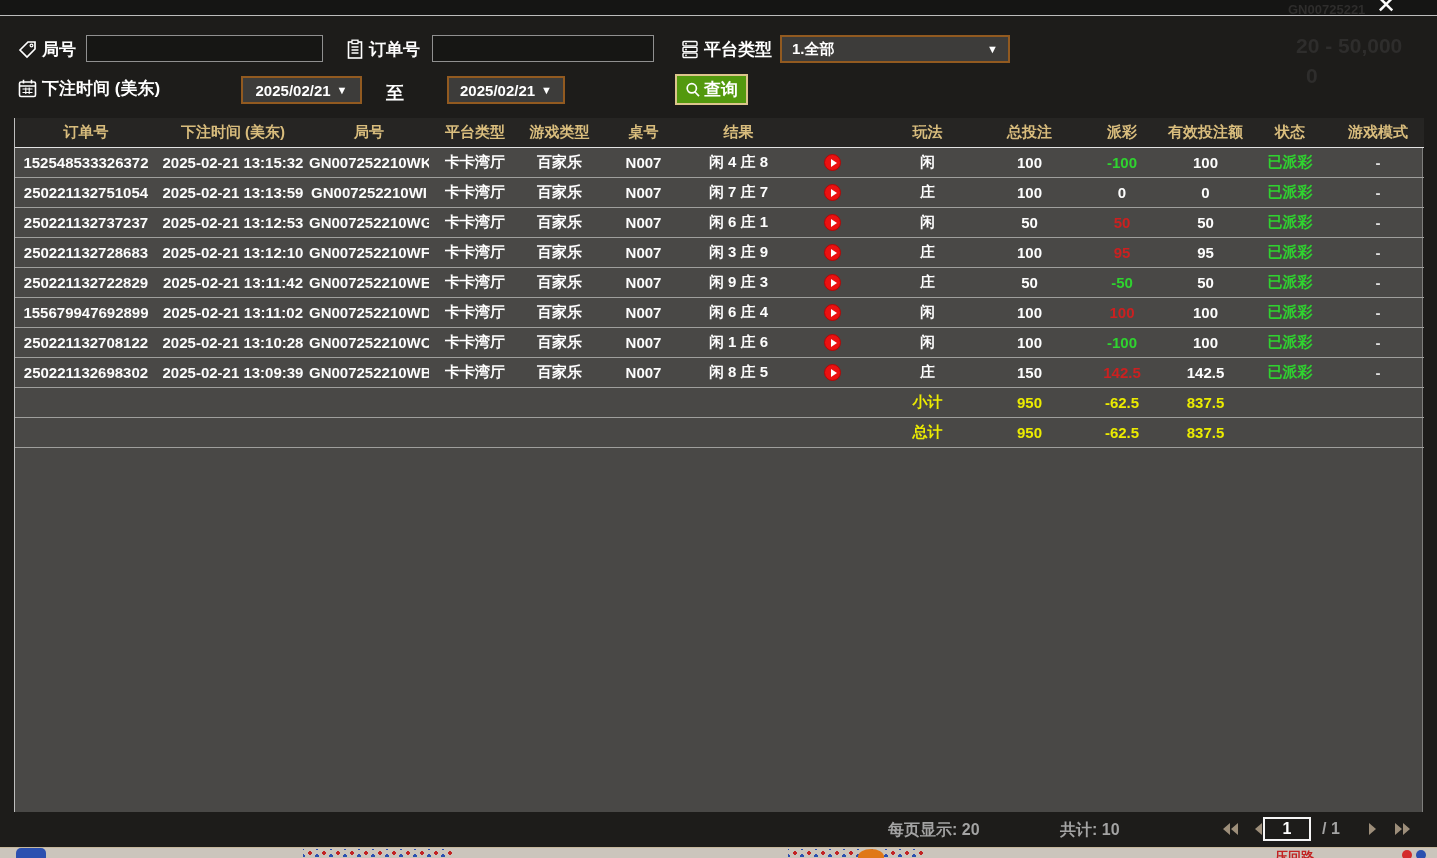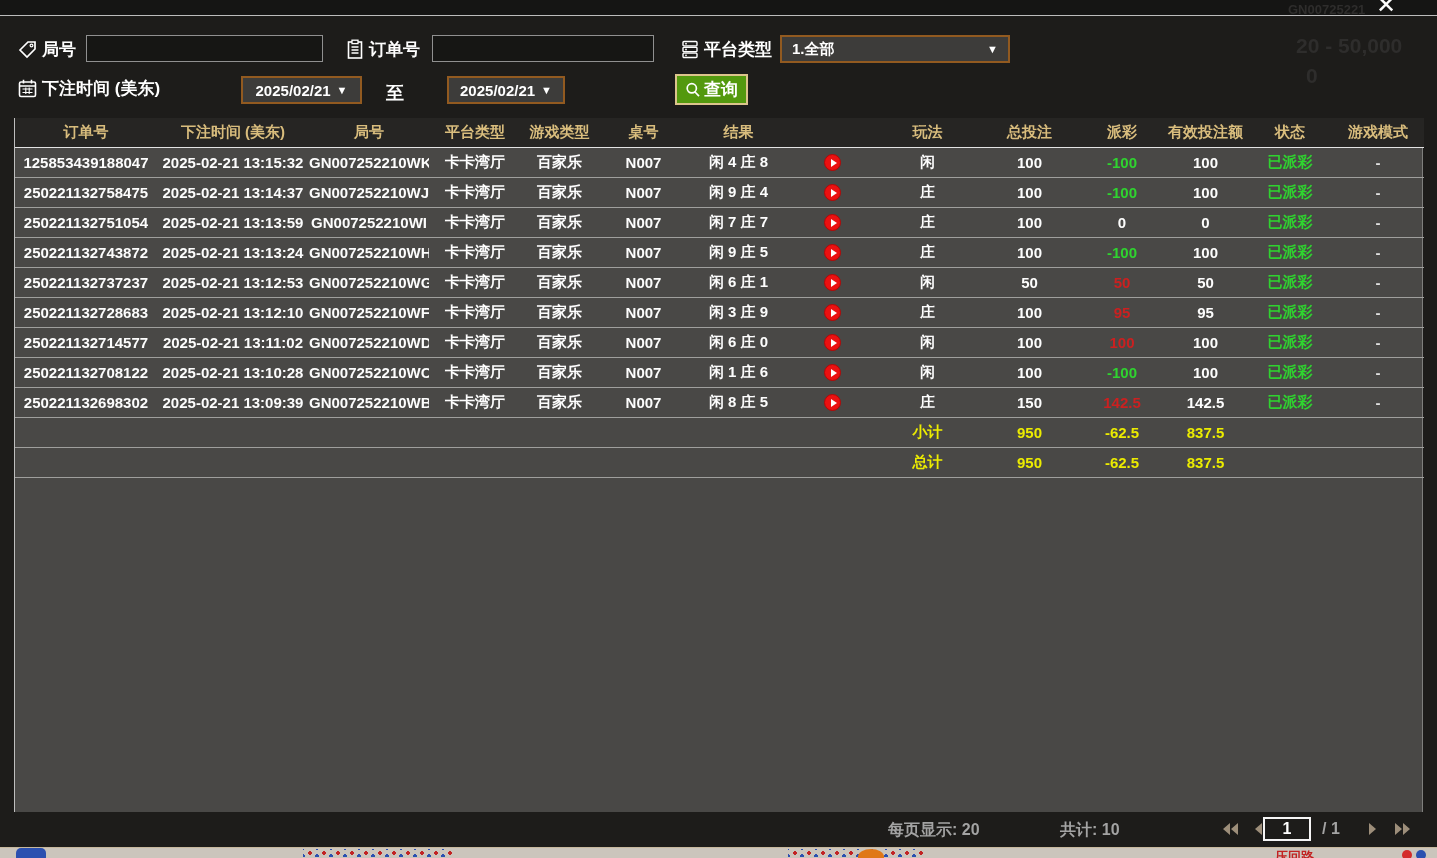--- a/index.html
+++ b/index.html
@@ -239,53 +239,33 @@
             <th>玩法</th>
             <th>总投注</th>
             <th>派彩</th>
             <th>有效投注额</th>
             <th>状态</th>
             <th>游戏模式</th>
           </tr>
         </thead>
         <tbody>
             <tr>
-    <td>125853439188047</td>
+    <td>152548533326372</td>
     <td>2025-02-21 13:15:32</td>
     <td>GN007252210WK</td>
     <td>卡卡湾厅</td>
     <td>百家乐</td>
     <td>N007</td>
     <td>闲 4 庄 8</td>
     <td>
       <span class="replay">
                   <span class="tri"></span>
                 </span>
     </td>
     <td>闲</td>
-    <td>100</td>
-    <td class="green">-100</td>
-    <td>100</td>
-    <td class="status">已派彩</td>
-    <td class="mode">-</td>
-  </tr>
-            <tr>
-    <td>250221132758475</td>
-    <td>2025-02-21 13:14:37</td>
-    <td>GN007252210WJ</td>
-    <td>卡卡湾厅</td>
-    <td>百家乐</td>
-    <td>N007</td>
-    <td>闲 9 庄 4</td>
-    <td>
-      <span class="replay">
-                  <span class="tri"></span>
-                </span>
-    </td>
-    <td>庄</td>
     <td>100</td>
     <td class="green">-100</td>
     <td>100</td>
     <td class="status">已派彩</td>
     <td class="mode">-</td>
   </tr>
             <tr>
     <td>250221132751054</td>
     <td>2025-02-21 13:13:59</td>
     <td>GN007252210WI</td>
@@ -295,40 +275,20 @@
     <td>闲 7 庄 7</td>
     <td>
       <span class="replay">
                   <span class="tri"></span>
                 </span>
     </td>
     <td>庄</td>
     <td>100</td>
     <td>0</td>
     <td>0</td>
-    <td class="status">已派彩</td>
-    <td class="mode">-</td>
-  </tr>
-            <tr>
-    <td>250221132743872</td>
-    <td>2025-02-21 13:13:24</td>
-    <td>GN007252210WH</td>
-    <td>卡卡湾厅</td>
-    <td>百家乐</td>
-    <td>N007</td>
-    <td>闲 9 庄 5</td>
-    <td>
-      <span class="replay">
-                  <span class="tri"></span>
-                </span>
-    </td>
-    <td>庄</td>
-    <td>100</td>
-    <td class="green">-100</td>
-    <td>100</td>
     <td class="status">已派彩</td>
     <td class="mode">-</td>
   </tr>
             <tr>
     <td>250221132737237</td>
     <td>2025-02-21 13:12:53</td>
     <td>GN007252210WG</td>
     <td>卡卡湾厅</td>
     <td>百家乐</td>
     <td>N007</td>
@@ -359,27 +319,47 @@
                 </span>
     </td>
     <td>庄</td>
     <td>100</td>
     <td class="red">95</td>
     <td>95</td>
     <td class="status">已派彩</td>
     <td class="mode">-</td>
   </tr>
             <tr>
-    <td>250221132714577</td>
+    <td>250221132722829</td>
+    <td>2025-02-21 13:11:42</td>
+    <td>GN007252210WE</td>
+    <td>卡卡湾厅</td>
+    <td>百家乐</td>
+    <td>N007</td>
+    <td>闲 9 庄 3</td>
+    <td>
+      <span class="replay">
+                  <span class="tri"></span>
+                </span>
+    </td>
+    <td>庄</td>
+    <td>50</td>
+    <td class="green">-50</td>
+    <td>50</td>
+    <td class="status">已派彩</td>
+    <td class="mode">-</td>
+  </tr>
+            <tr>
+    <td>155679947692899</td>
     <td>2025-02-21 13:11:02</td>
     <td>GN007252210WD</td>
     <td>卡卡湾厅</td>
     <td>百家乐</td>
     <td>N007</td>
-    <td>闲 6 庄 0</td>
+    <td>闲 6 庄 4</td>
     <td>
       <span class="replay">
                   <span class="tri"></span>
                 </span>
     </td>
     <td>闲</td>
     <td>100</td>
     <td class="red">100</td>
     <td>100</td>
     <td class="status">已派彩</td>

